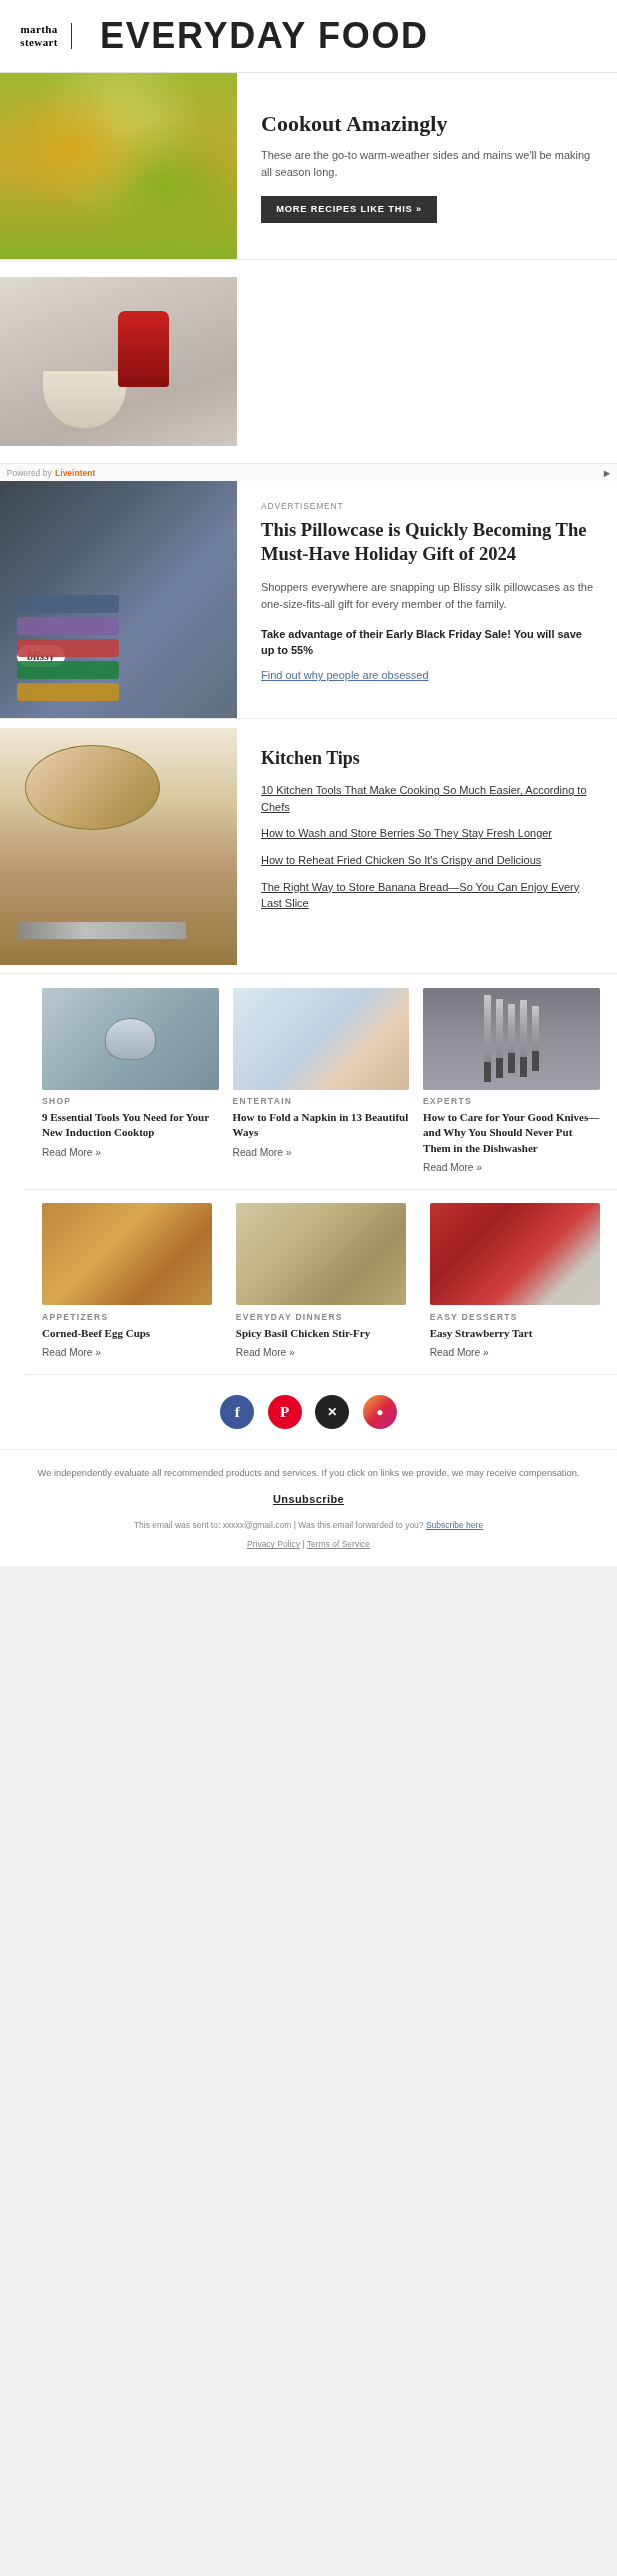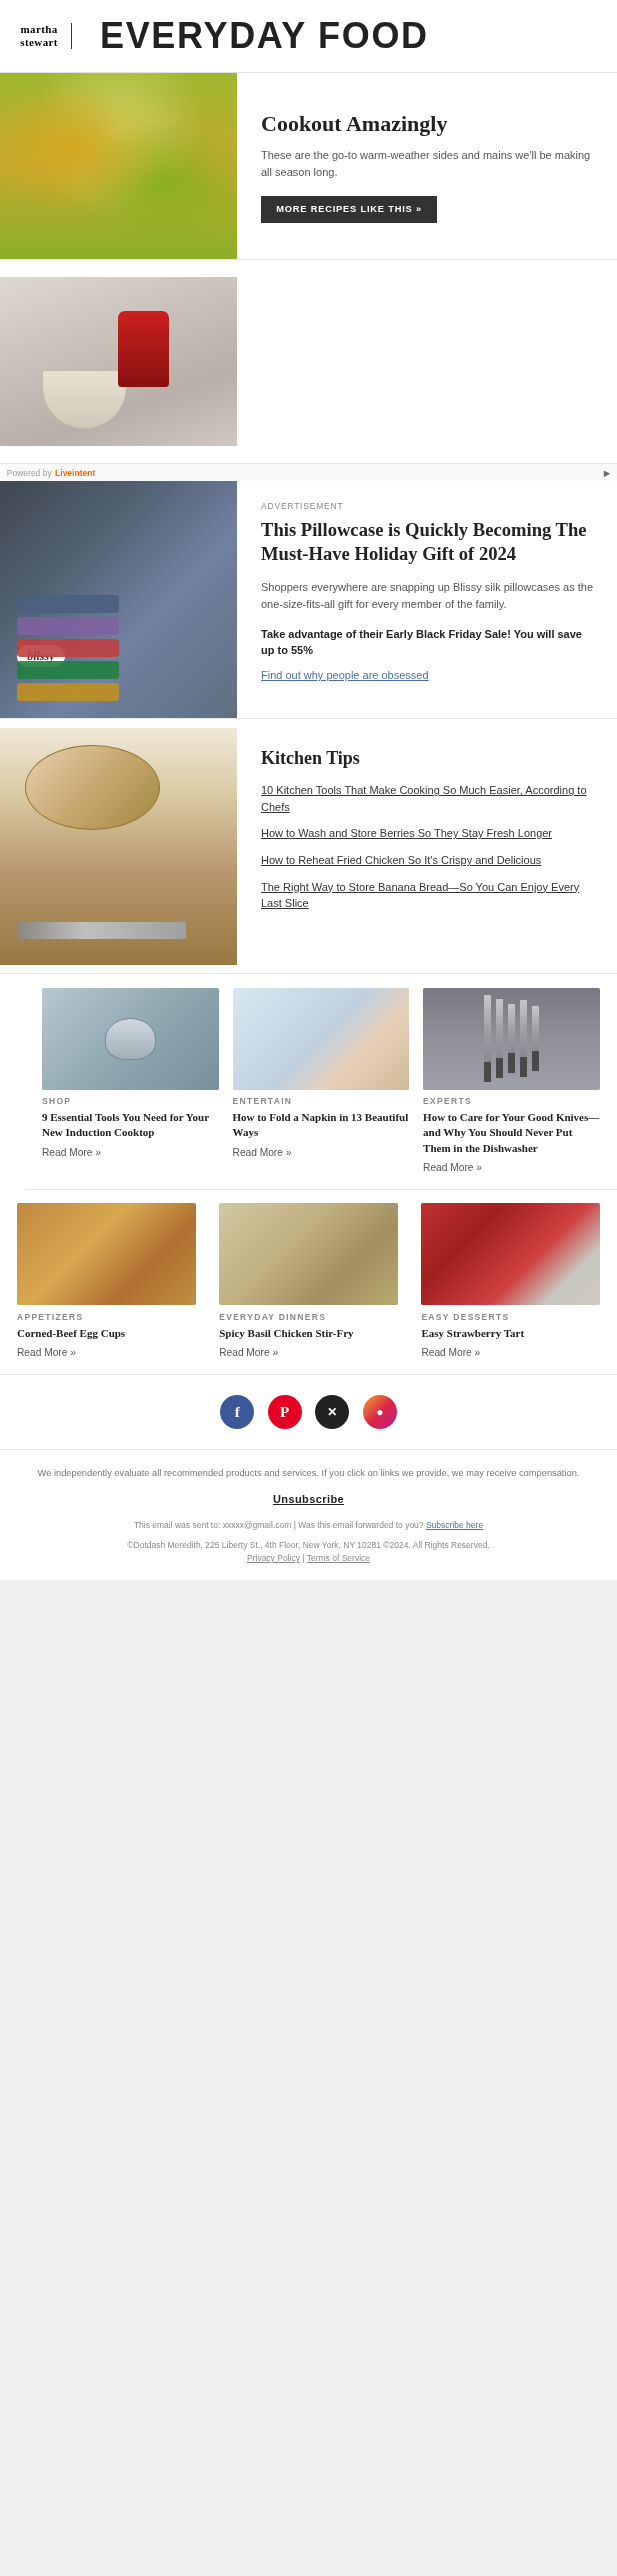--- a/index.html
+++ b/index.html
@@ -376,20 +376,21 @@
       color: #555;
       text-decoration: none;
     }
 
     
     .three-col-grid-2 {
       display: flex;
       gap: 10px;
       border-bottom: 0.8px solid #e8e8e8;
       padding: 13.5px 10.2px;
+      margin-left: 25px;
     }
     .img-egg-cups {
       background: linear-gradient(135deg, #c08840 0%, #d8a850 40%, #b07030 70%, #c09040 100%);
     }
     .img-chicken {
       background: linear-gradient(135deg, #d0c8a0 0%, #c0b080 40%, #a09060 70%, #b8a870 100%);
     }
     .img-tart {
       background: linear-gradient(135deg, #c03030 0%, #a02020 30%, #d04040 60%, #c8c8c0 80%, #d0c8c0 100%);
     }
@@ -691,21 +692,20 @@
     <div class="social-icon ig" style="font-size:12px;">●</div>
   </div>
 
   <div class="footer">
     <p class="footer-disclaimer">We independently evaluate all recommended products and services. If you click on links we provide, we may receive compensation.</p>
     <a class="footer-unsub">Unsubscribe</a>
     <p class="footer-email-info">
       <span>This email was sent to: xxxxx@gmail.com | Was this email forwarded to you?</span>
       <a>Subscribe here</a>
     </p>
-    <p class="footer-address">©Dotdash Meredith, 225 Liberty St., 4th Floor, New York, NY 10281 ©2024. All Rights Reserved.</p>
     <p class="footer-links">
       <a>Privacy Policy</a>
       <span> | </span>
       <a>Terms of Service</a>
     </p>
   </div>
 
 </div>
 
 

